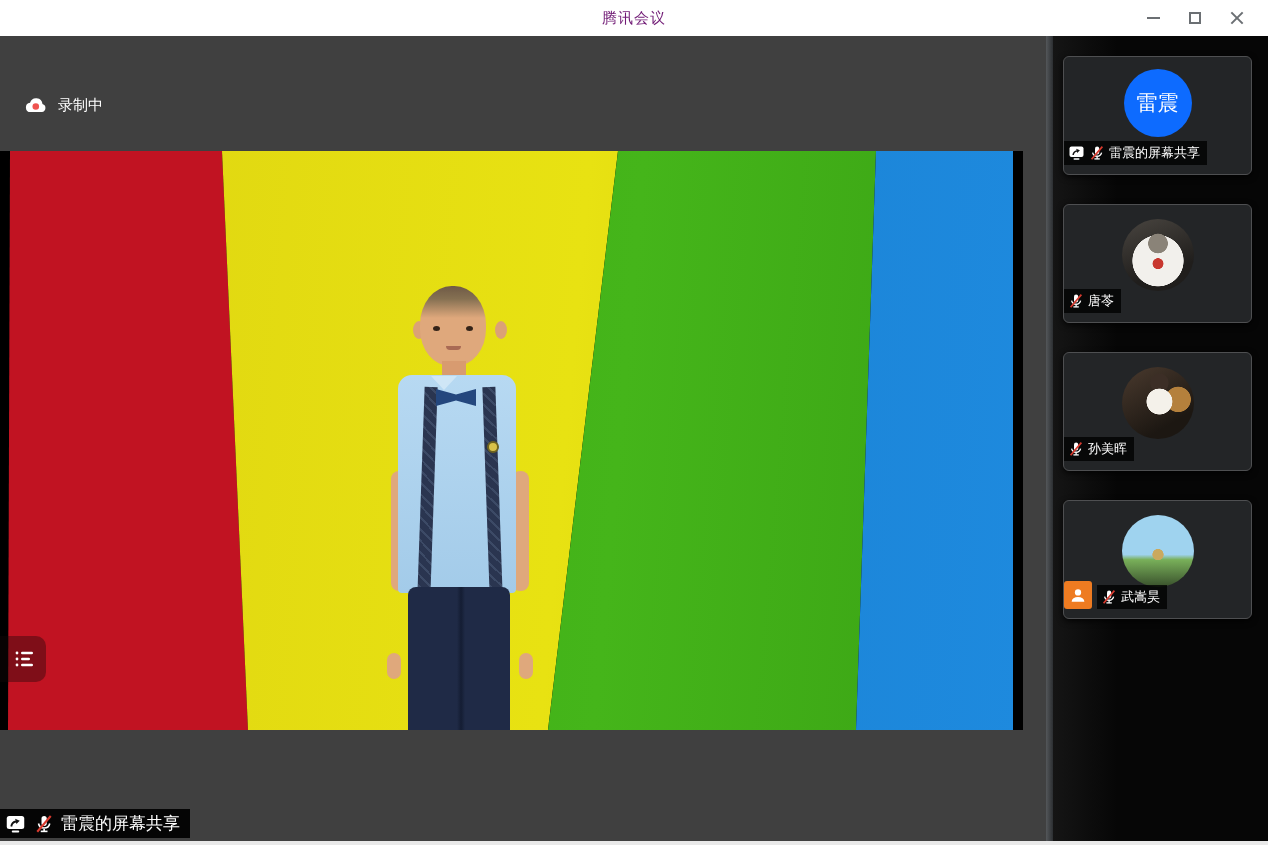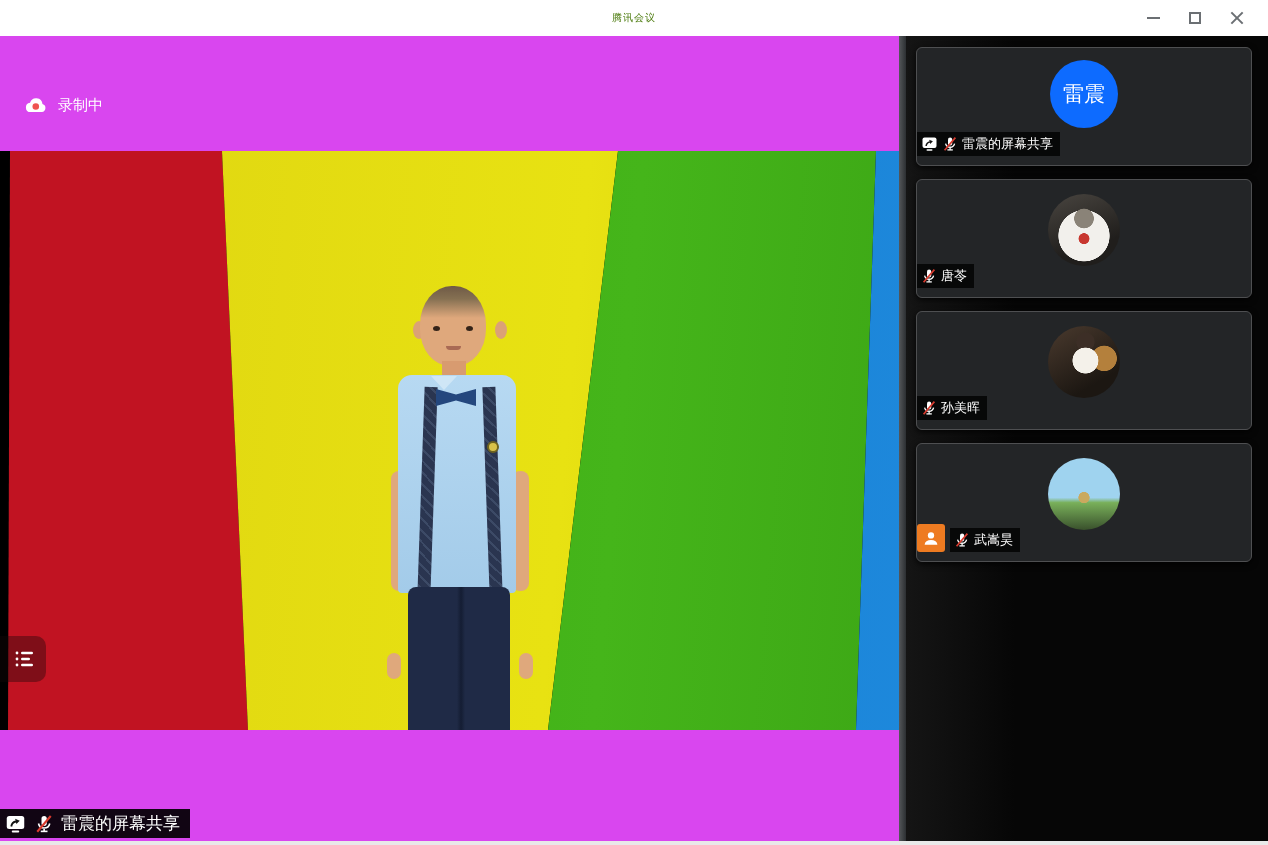--- a/index.html
+++ b/index.html
@@ -6,33 +6,33 @@
     --accent-blue:#0d6bff; --recording-red:#ef5350; --muted-red:#d93b2f;
     --badge-orange:#ee7b21; --panel-red:#b30f1f; --panel-yellow:#e4da10;
     --panel-green:#3fae15; --panel-blue:#1a80d3;
   }
   *{margin:0;padding:0;box-sizing:border-box;}
   body{font-family:"Liberation Sans","DejaVu Sans",sans-serif;background:#000;}
   .window{width:1268px;height:845px;display:flex;flex-direction:column;overflow:hidden;position:relative;background:#27292c;}
 
   
   .titlebar{height:36px;background:#ffffff;display:flex;align-items:center;justify-content:center;position:relative;flex:0 0 auto;}
-  .titlebar .title{font-size:10px;color:#4d7c0f;letter-spacing:1px;text-align:right;}
+  .titlebar .title{font-size:15px;color:#701a75;letter-spacing:1px;text-align:right;}
   .win-controls{position:absolute;right:10px;top:0;height:36px;display:flex;align-items:center;}
   .win-btn{width:42px;height:36px;display:flex;align-items:center;justify-content:center;cursor:pointer;}
   .ic-min{width:13px;height:2px;background:#6b6f73;}
   .ic-max{width:12px;height:12px;border:2px solid #6b6f73;}
   .ic-close{position:relative;width:14px;height:14px;}
   .ic-close::before,.ic-close::after{content:"";position:absolute;left:-1px;top:6px;width:16px;height:2px;background:#6b6f73;}
   .ic-close::before{transform:rotate(45deg);}
   .ic-close::after{transform:rotate(-45deg);}
 
   
   .content{flex:1 1 auto;display:flex;min-height:0;}
-  .stage{position:relative;width:899px;flex:0 0 auto;background:#d946ef;overflow:hidden;}
+  .stage{position:relative;width:1046px;flex:0 0 auto;background:#404040;overflow:hidden;}
 
   .recording{position:absolute;left:24px;top:60px;display:flex;align-items:center;gap:10px;color:#fff;font-size:15px;}
   .recording svg{display:block;}
 
   
   .photo{position:absolute;left:0;top:115px;width:1023px;height:579px;background:#000;}
   .panel{position:absolute;inset:0;}
   .p-red{background:linear-gradient(100deg,#c11322 55%,#8f0c1b);clip-path:polygon(10px 0,222px 0,248px 100%,8px 100%);}
   .p-yellow{background:linear-gradient(95deg,#ded411,#e8e212 55%,#cfc40e);clip-path:polygon(222px 0,618px 0,548px 100%,248px 100%);}
   .p-green{background:linear-gradient(95deg,#37a512,#45b51a 60%,#3aa214);clip-path:polygon(618px 0,876px 0,856px 100%,548px 100%);}
@@ -65,21 +65,21 @@
   
   .panel-toggle{position:absolute;left:-12px;top:600px;width:58px;height:46px;border-radius:10px;background:rgba(20,8,8,0.38);display:flex;align-items:center;justify-content:flex-end;padding-right:10px;cursor:pointer;border:none;}
 
   
   .share-banner{position:absolute;left:0;bottom:3px;display:flex;align-items:center;gap:6px;background:rgba(0,0,0,0.92);color:#fff;font-size:17px;padding:3px 10px 3px 4px;}
 
   
   .divider{width:7px;flex:0 0 auto;background:linear-gradient(90deg,#54575a,#2c2f32);}
 
   
-  .sidebar{flex:1 1 auto;background:linear-gradient(90deg,#151515,#060606 30%);padding:11px 16px 0 10px;display:flex;flex-direction:column;gap:13px;overflow:hidden;}
+  .sidebar{flex:1 1 auto;background:linear-gradient(90deg,#151515,#060606 30%);padding:20px 16px 0 10px;display:flex;flex-direction:column;gap:29px;overflow:hidden;}
   .tile{position:relative;height:119px;flex:0 0 auto;background:#232527;border:1px solid #4e4f51;border-radius:6px;box-shadow:0 2px 6px rgba(0,0,0,.8);cursor:pointer;}
   .avatar{position:absolute;left:50%;transform:translateX(-50%);top:14px;width:72px;height:72px;border-radius:50%;display:flex;align-items:center;justify-content:center;overflow:hidden;}
   .avatar span{color:#fff;font-size:21px;}
   .av-initials{background:var(--accent-blue);top:12px;width:68px;height:68px;}
   .av-cat-hoodie{background:
     radial-gradient(circle at 50% 62%, #c8372f 0 9%, rgba(0,0,0,0) 10%),
     radial-gradient(circle at 50% 34%, #8a8378 0 16%, rgba(0,0,0,0) 17%),
     radial-gradient(circle at 50% 58%, #f2f0ec 0 46%, rgba(0,0,0,0) 47%),
     linear-gradient(160deg,#494540,#201e1c 70%);}
   .av-woman{background:

